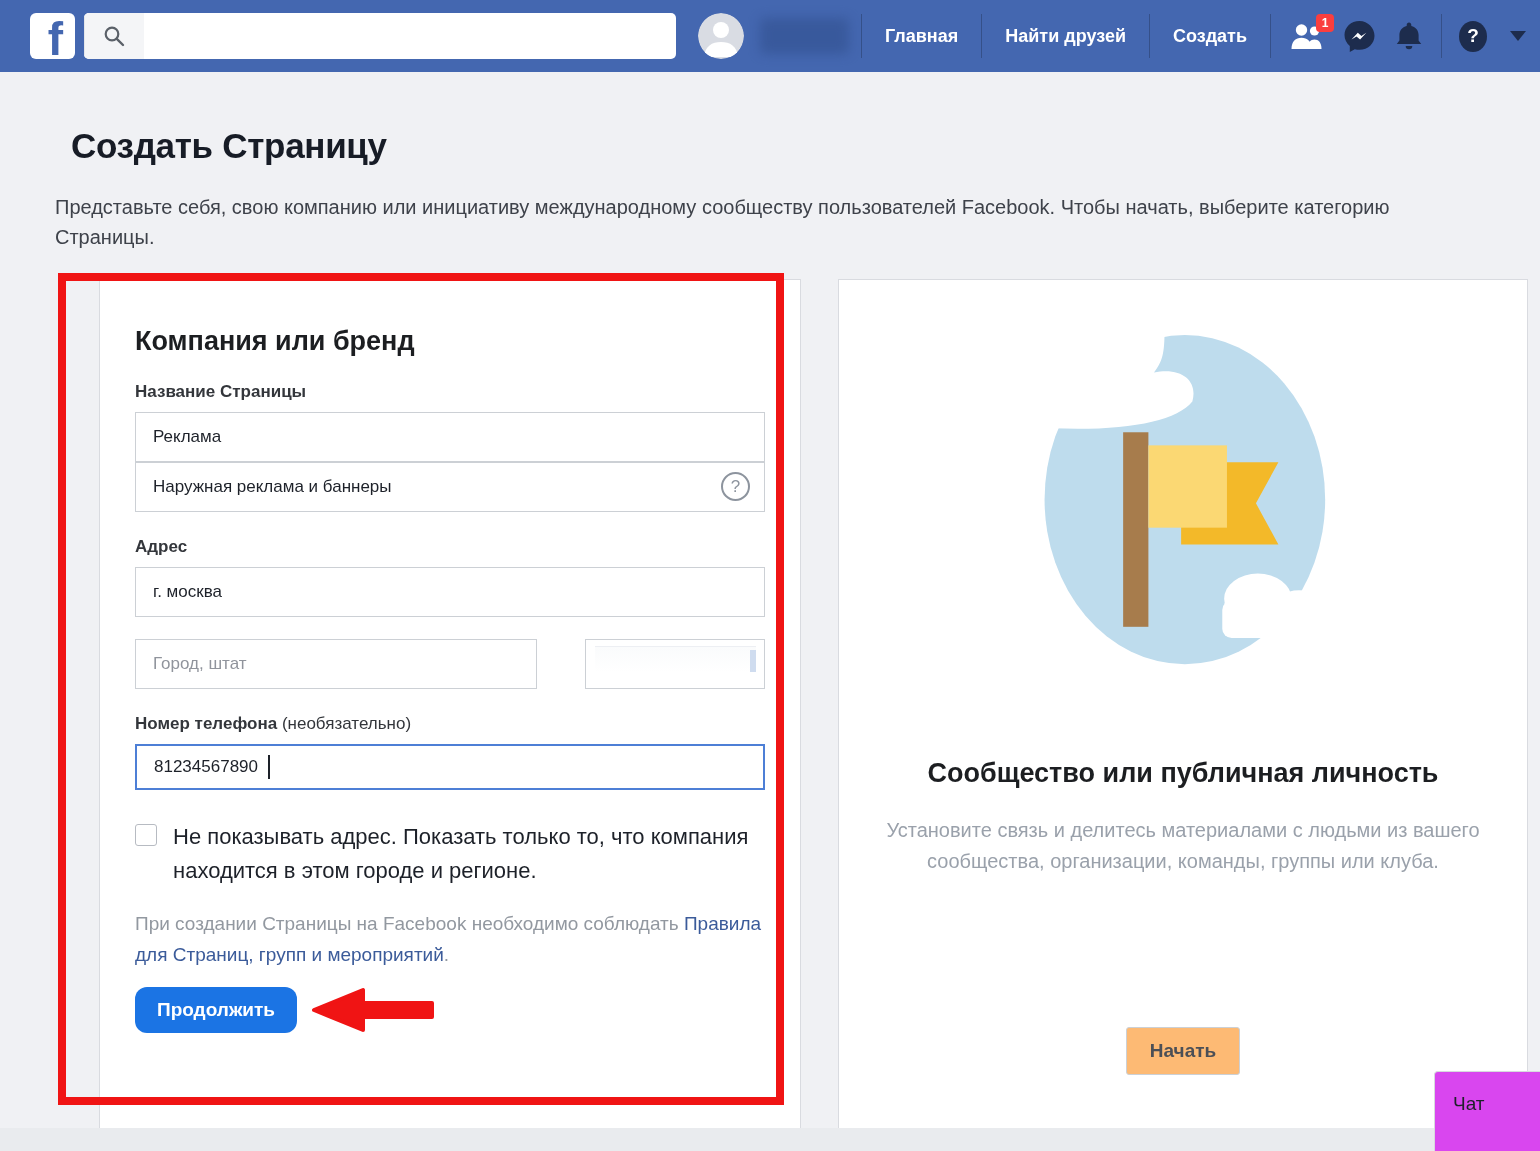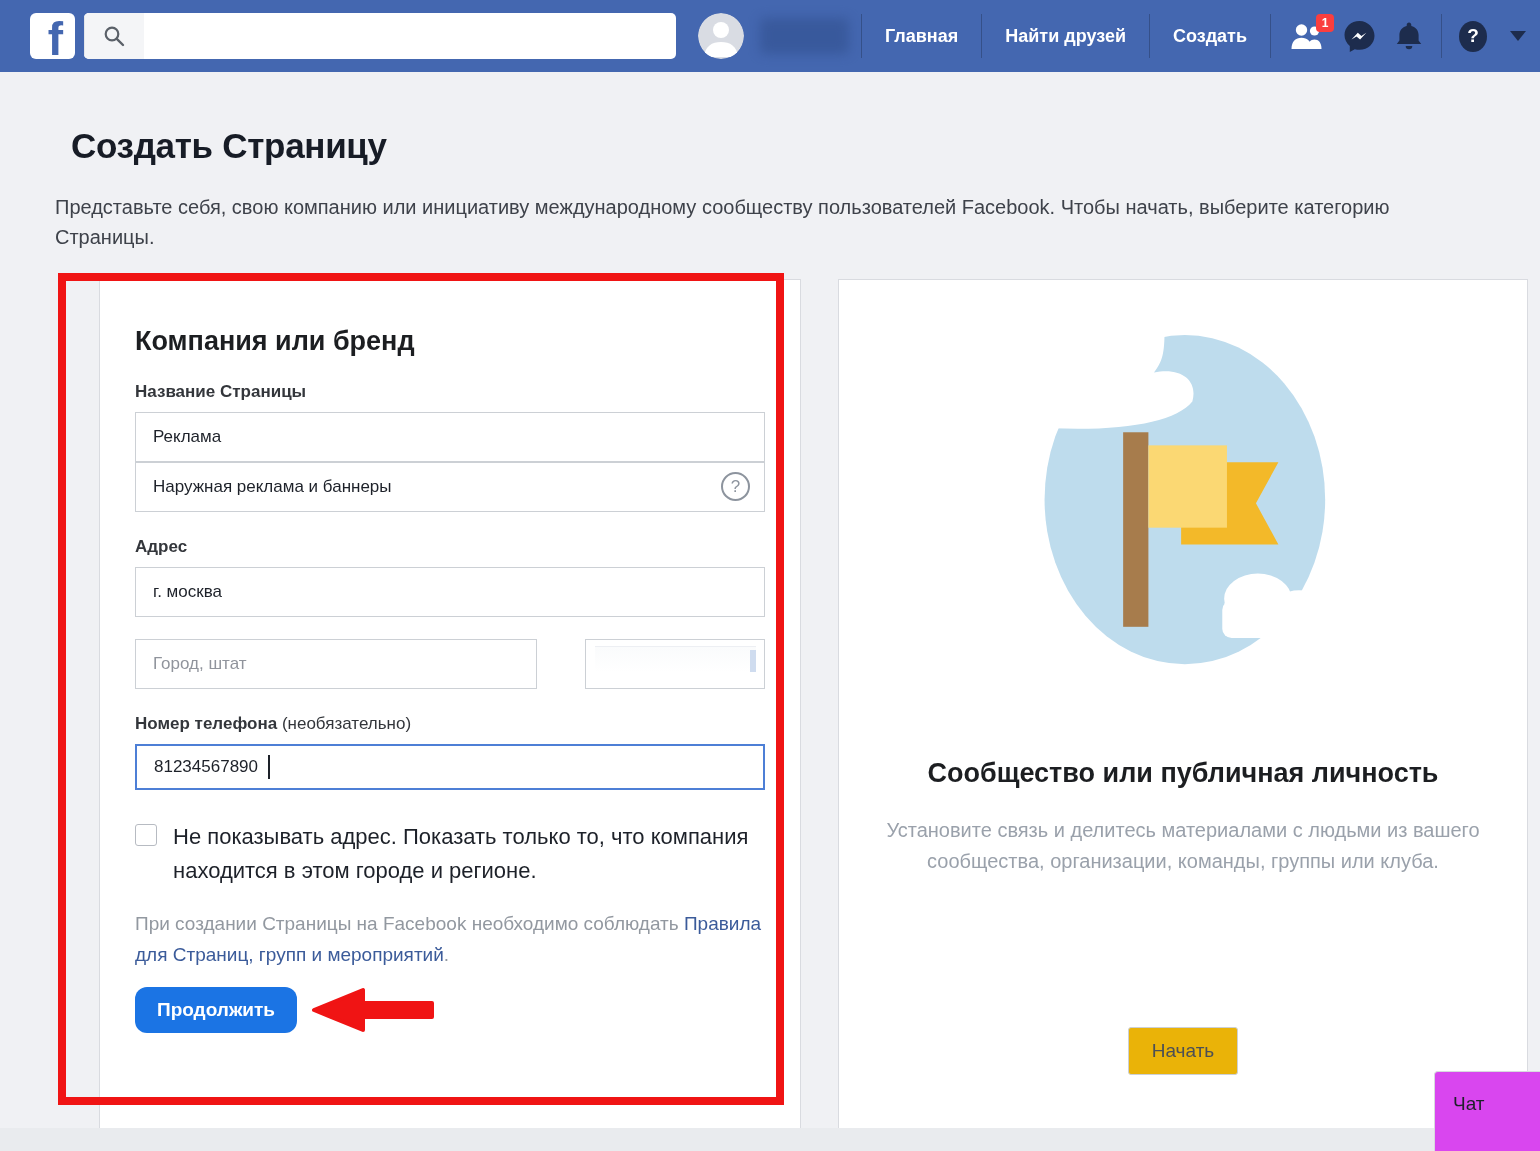--- a/index.html
+++ b/index.html
@@ -69,22 +69,22 @@
   .continue-btn{background:var(--accent-blue);color:#fff;font-size:19px;font-weight:bold;border:none;
     border-radius:12px;padding:12px 22px;cursor:pointer;font-family:"Liberation Sans",sans-serif;}
   
   .red-frame{position:absolute;left:58px;top:273px;width:726px;height:832px;border:8px solid var(--highlight-red);
     z-index:5;pointer-events:none;}
   .red-arrow{flex-shrink:0;}
   
   .illus{display:block;margin:40px auto 0;}
   .community-title{margin:90px 0 0;font-size:27px;color:#1c1e21;}
   .community-desc{margin:26px auto 0;max-width:608px;font-size:20px;line-height:1.55;color:#9aa1ab;}
-  .start-btn{margin-top:150px;background:#eab308;border:1px solid #ccd0d5;border-radius:3px;font-size:19px;
-    font-weight:normal;color:#4b4f56;padding:12px 23px;cursor:pointer;font-family:"Liberation Sans",sans-serif;}
+  .start-btn{margin-top:150px;background:#fdba74;border:1px solid #ccd0d5;border-radius:3px;font-size:19px;
+    font-weight:bold;color:#4b4f56;padding:12px 23px;cursor:pointer;font-family:"Liberation Sans",sans-serif;}
   
   .footer-strip{position:absolute;left:0;bottom:0;width:100%;height:23px;background:#e9ebee;}
   .chat-tab{position:absolute;right:0;bottom:0;width:106px;height:80px;background:#d946ef;z-index:6;
     border-top:1px solid #d8dade;border-left:1px solid #d8dade;border-top-left-radius:4px;
     font-size:19px;color:#1d2129;padding:21px 0 16px 18px;cursor:pointer;}
 </style>
 </head>
 <body>
 
 <header class="navbar">

